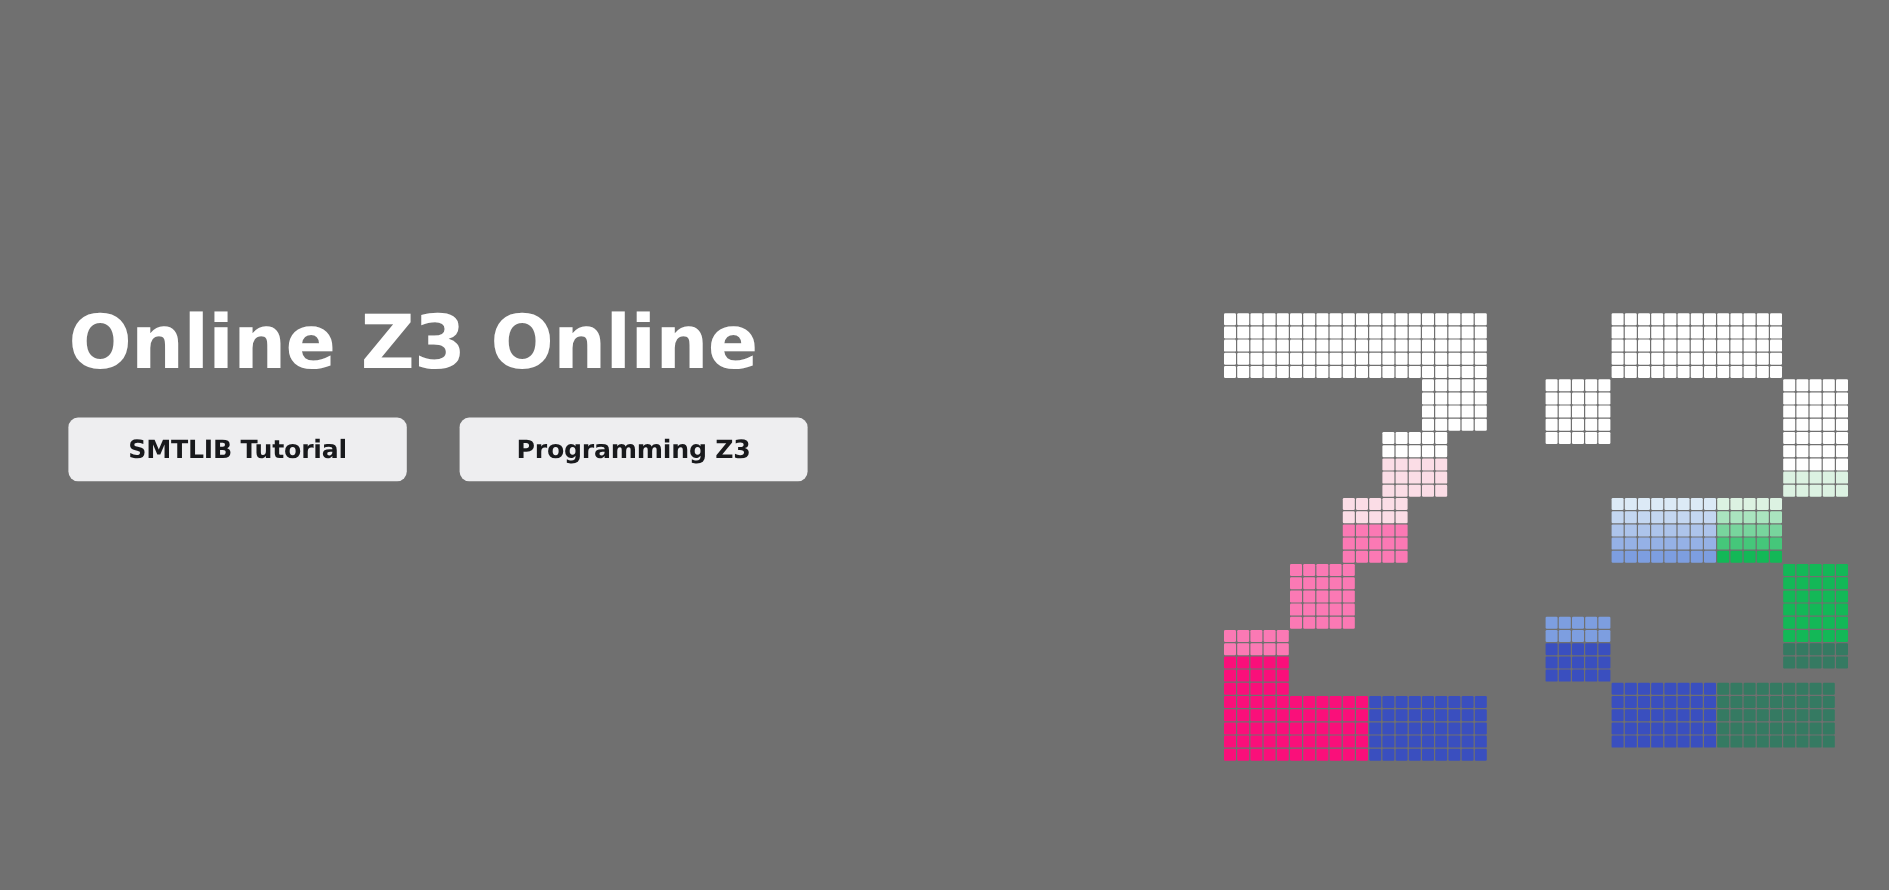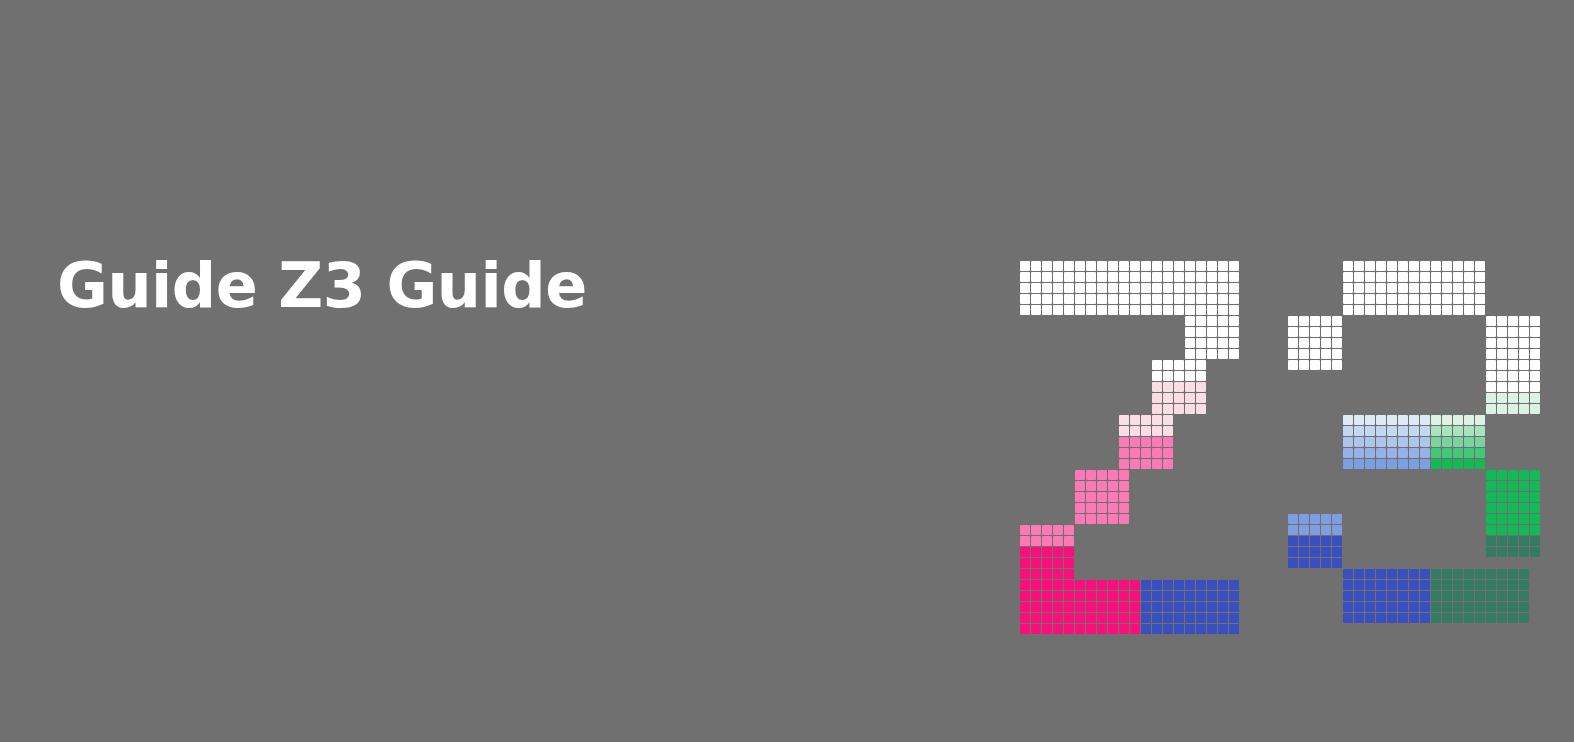--- a/index.html
+++ b/index.html
@@ -87,23 +87,25 @@
     height: 10px;
     border-radius: 1px;
   }
 </style>
 </head>
 <body>
 
 <div id="page">
 
   <div class="hero">
-    <h1 class="hero-title">Guide Z3 Guide</h1>
+    <h1 class="hero-title">Online Z3 Online</h1>
 
     <div class="btn-row">
+      <button class="btn btn-smtlib">SMTLIB Tutorial</button>
+      <button class="btn btn-prog">Programming Z3</button>
     </div>
   </div>
 
   <div class="logo">
     <div class="glyph glyph-z" id="glyph-z">
         <div class="cell" style="left: 0px; top: 0px; background: rgb(255, 255, 255);"></div>
         <div class="cell" style="left: 11px; top: 0px; background: rgb(255, 255, 255);"></div>
         <div class="cell" style="left: 22px; top: 0px; background: rgb(255, 255, 255);"></div>
         <div class="cell" style="left: 33px; top: 0px; background: rgb(255, 255, 255);"></div>
         <div class="cell" style="left: 44px; top: 0px; background: rgb(255, 255, 255);"></div>

